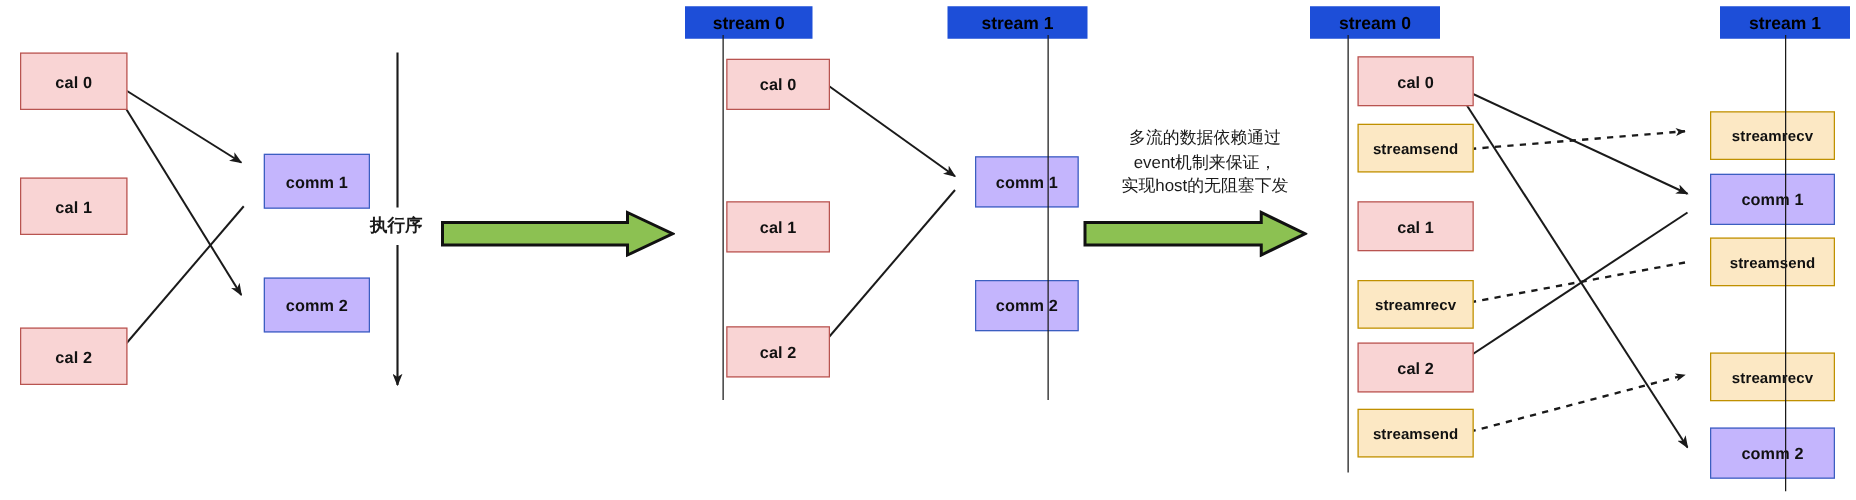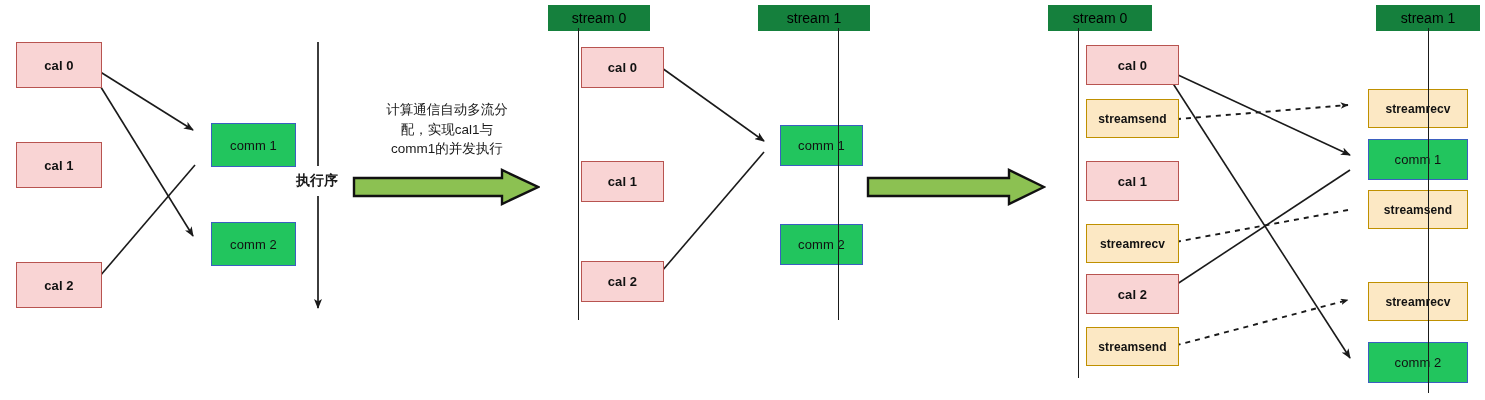--- a/index.html
+++ b/index.html
@@ -16,31 +16,31 @@
     position:absolute;box-sizing:border-box;
     display:flex;align-items:center;justify-content:center;
     font-size:13px;line-height:1;letter-spacing:.1px;
     z-index:3;
     margin-left:16px;
   }
   .node.cal{
     background:#f9d4d4;border:1.6px solid #b85450;color:#111111;font-weight:bold;
   }
   .node.comm{
-    background:#22c55e;border:1.8px solid #3b5fc0;color:#111111;font-weight:normal;
+    background:#c4b5fd;border:1.8px solid #3b5fc0;color:#111111;font-weight:bold;
   }
   .node.evt{
     background:#fce8c4;border:1.8px solid #bf9000;color:#111111;font-weight:bold;font-size:12px;
   }
 
   
   .stream-head{
     position:absolute;box-sizing:border-box;
-    background:#15803d;color:#000000;
-    font-size:14px;font-weight:normal;
+    background:#1d4ed8;color:#000000;
+    font-size:14px;font-weight:bold;
     display:flex;align-items:center;justify-content:center;
     z-index:2;
   }
 
   
   .tl{
     position:absolute;width:0;border-left:1.7px solid #1a1a1a;z-index:4;
   }
 
   
@@ -112,23 +112,20 @@
 
   <div class="node comm" style="left:195px;top:123px;width:85px;height:44px;">
     <span>comm 1</span>
   </div>
   <div class="node comm" style="left:195px;top:222px;width:85px;height:44px;">
     <span>comm 2</span>
   </div>
 
   <div class="exec-label" style="left:296px;top:172px;">执行序</div>
 
-  <div class="gtext" style="left:357px;top:100px;width:180px;">计算通信自动多流分
-配，实现cal1与
-comm1的并发执行</div>
   <svg class="garrow" style="left:352px;top:168px;" width="188" height="38" viewBox="0 0 188 38">
     <path d="M2,10 L150,10 L150,2 L186,19 L150,36 L150,28 L2,28 Z" fill="#8cc152" stroke="#111111" stroke-width="2.4" stroke-linejoin="miter"></path>
   </svg>
 
   <div class="stream-head" style="left:548px;top:5px;width:102px;height:26px;">stream 0</div>
   <div class="tl" style="left:578px;top:28px;height:292px;"></div>
 
   <div class="node cal" style="left:565px;top:47px;width:83px;height:41px;">
     <span>cal 0</span>
   </div>
@@ -142,20 +139,23 @@
   <div class="stream-head" style="left:758px;top:5px;width:112px;height:26px;">stream 1</div>
   <div class="tl" style="left:838px;top:28px;height:292px;"></div>
 
   <div class="node comm" style="left:764px;top:125px;width:83px;height:41px;">
     <span>comm 1</span>
   </div>
   <div class="node comm" style="left:764px;top:224px;width:83px;height:41px;">
     <span>comm 2</span>
   </div>
 
+  <div class="gtext" style="left:868px;top:100px;width:192px;">多流的数据依赖通过
+event机制来保证，
+实现host的无阻塞下发</div>
   <svg class="garrow" style="left:866px;top:168px;" width="180" height="38" viewBox="0 0 180 38">
     <path d="M2,10 L143,10 L143,2 L178,19 L143,36 L143,28 L2,28 Z" fill="#8cc152" stroke="#111111" stroke-width="2.4" stroke-linejoin="miter"></path>
   </svg>
 
   <div class="stream-head" style="left:1048px;top:5px;width:104px;height:26px;">stream 0</div>
   <div class="tl" style="left:1078px;top:28px;height:350px;"></div>
 
   <div class="node cal" style="left:1070px;top:45px;width:93px;height:40px;">
     <span>cal 0</span>
   </div>

